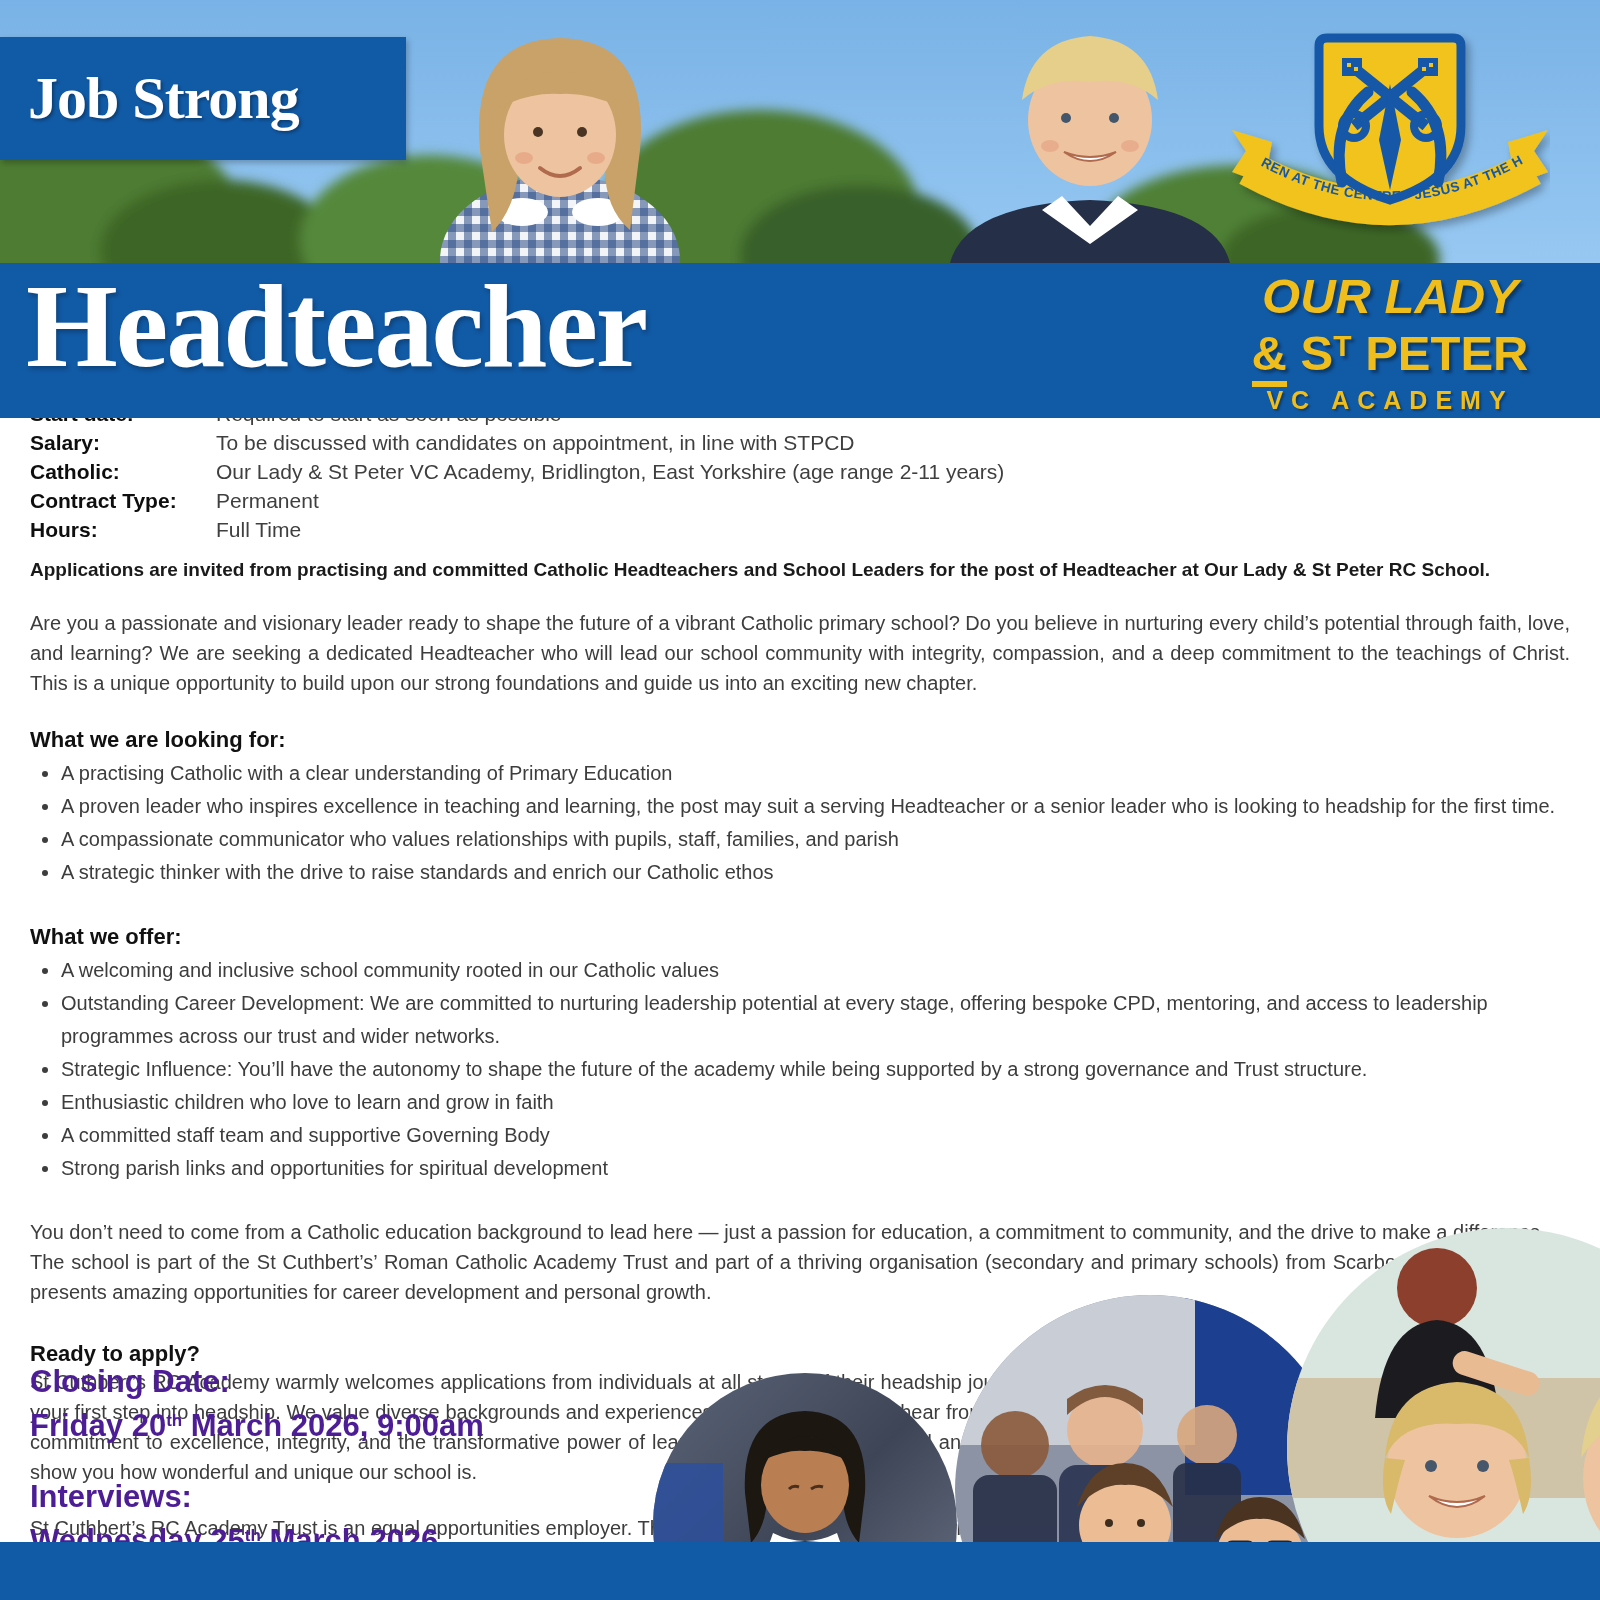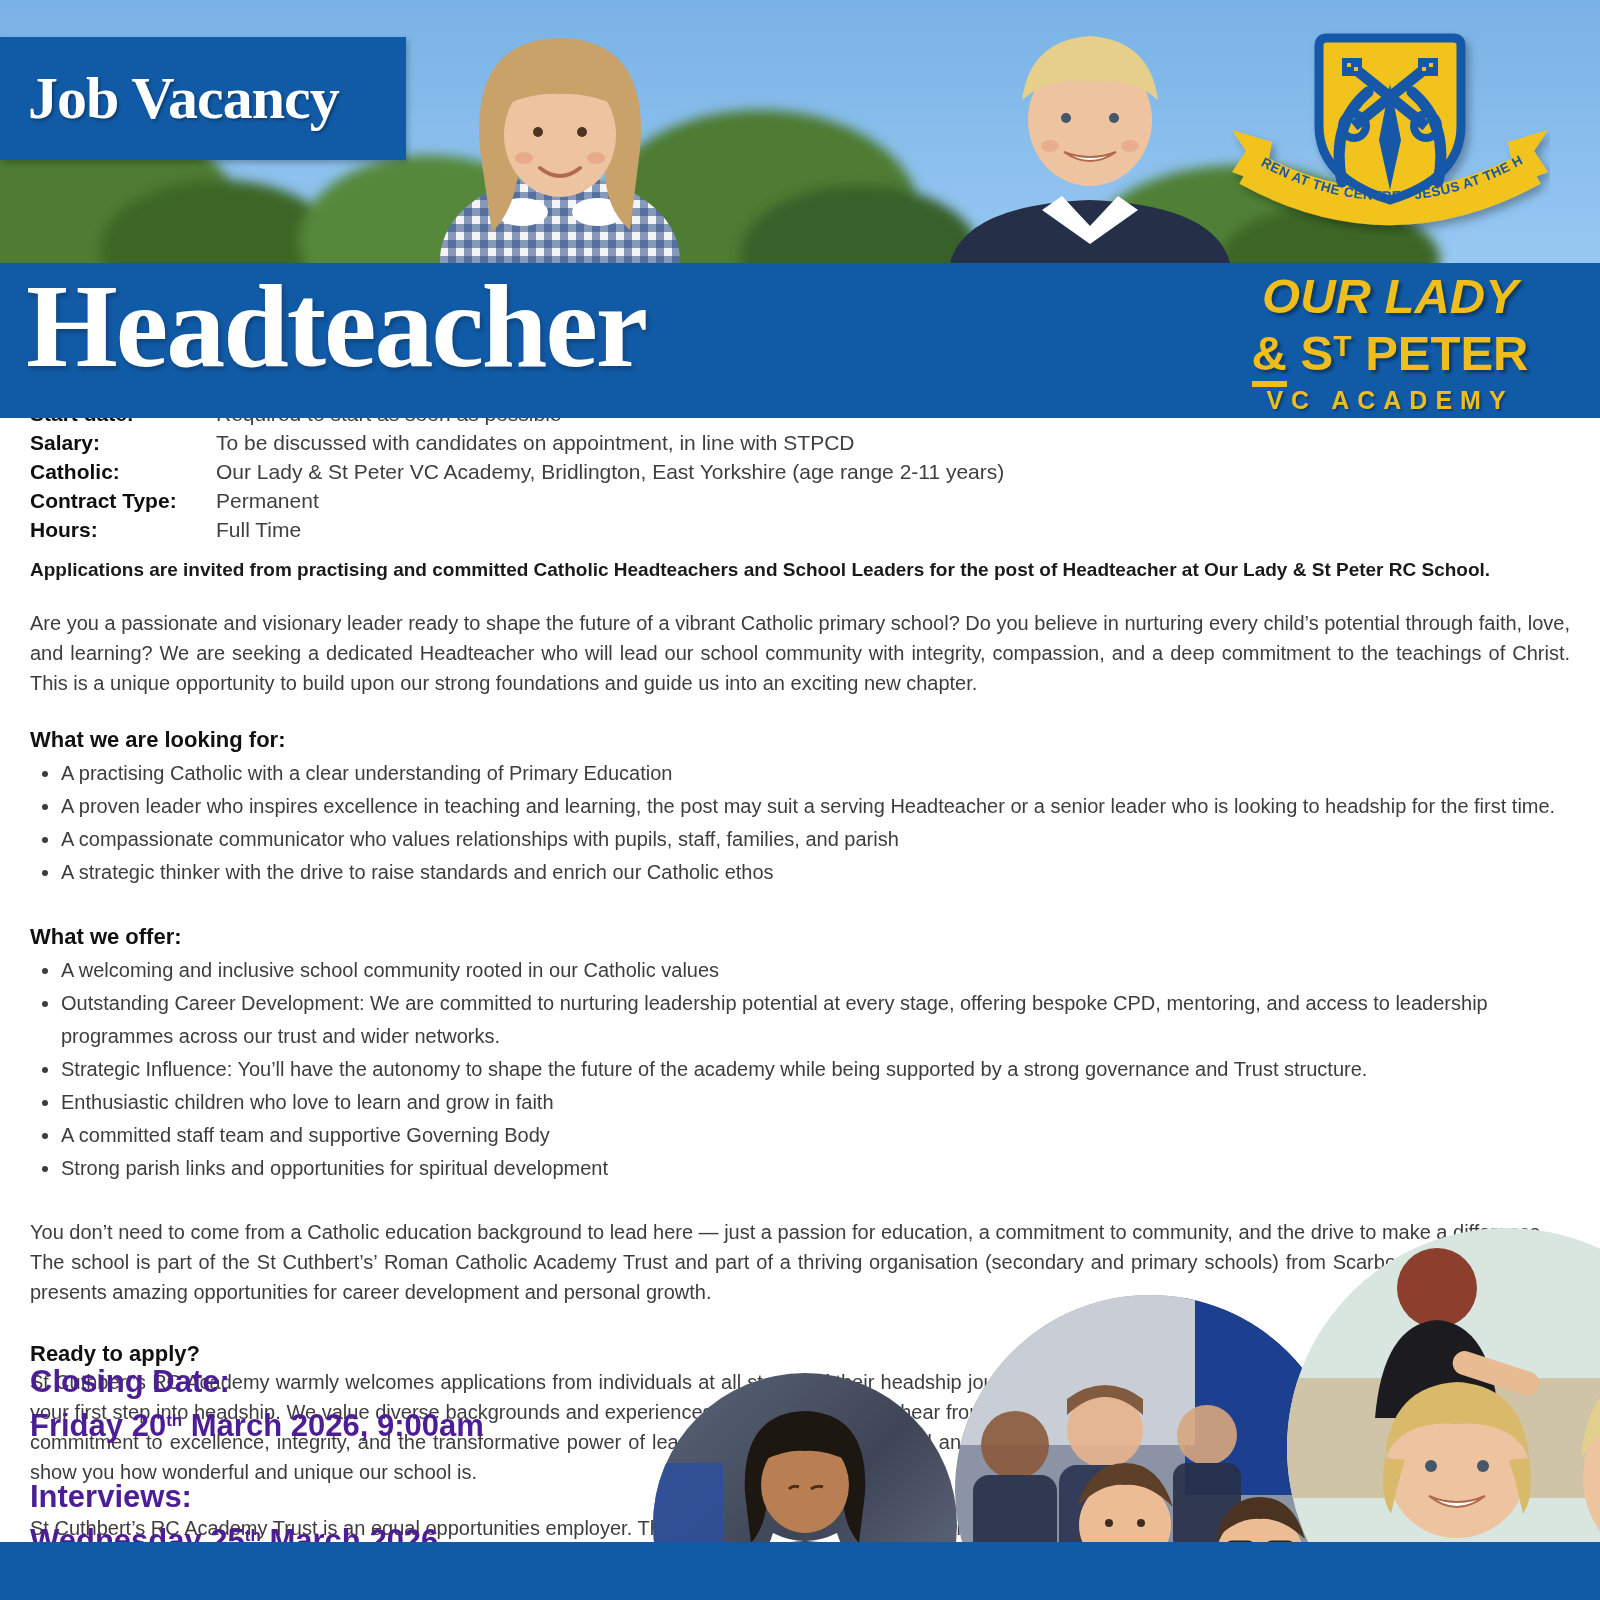--- a/index.html
+++ b/index.html
@@ -113,21 +113,21 @@
       <circle cx="1066" cy="118" r="5" fill="#43566b"></circle>
         <circle cx="1114" cy="118" r="5" fill="#43566b"></circle>
       <path d="M1064 152 Q1090 170 1116 152 Q1090 162 1064 152 Z" fill="#ffffff" stroke="#b06a4e" stroke-width="2"></path>
       <ellipse cx="1050" cy="146" rx="9" ry="6" fill="#e49b7d" opacity="0.55"></ellipse>
       <ellipse cx="1130" cy="146" rx="9" ry="6" fill="#e49b7d" opacity="0.55"></ellipse>
     </g>
   </svg>
 </div>
 
 <div class="job-vacancy-box">
-  <h2>Job Vacancy</h2>
+  <h2>Job Strong</h2>
 </div>
 
 <div class="title-band">
   <h1>Headteacher</h1>
 </div>
 
 <div class="school-logo">
   <svg width="320" height="245" viewBox="0 0 320 245">
     <defs>
       <path id="ribbonPath" d="M18 148 Q160 226 302 148" fill="none"></path>

